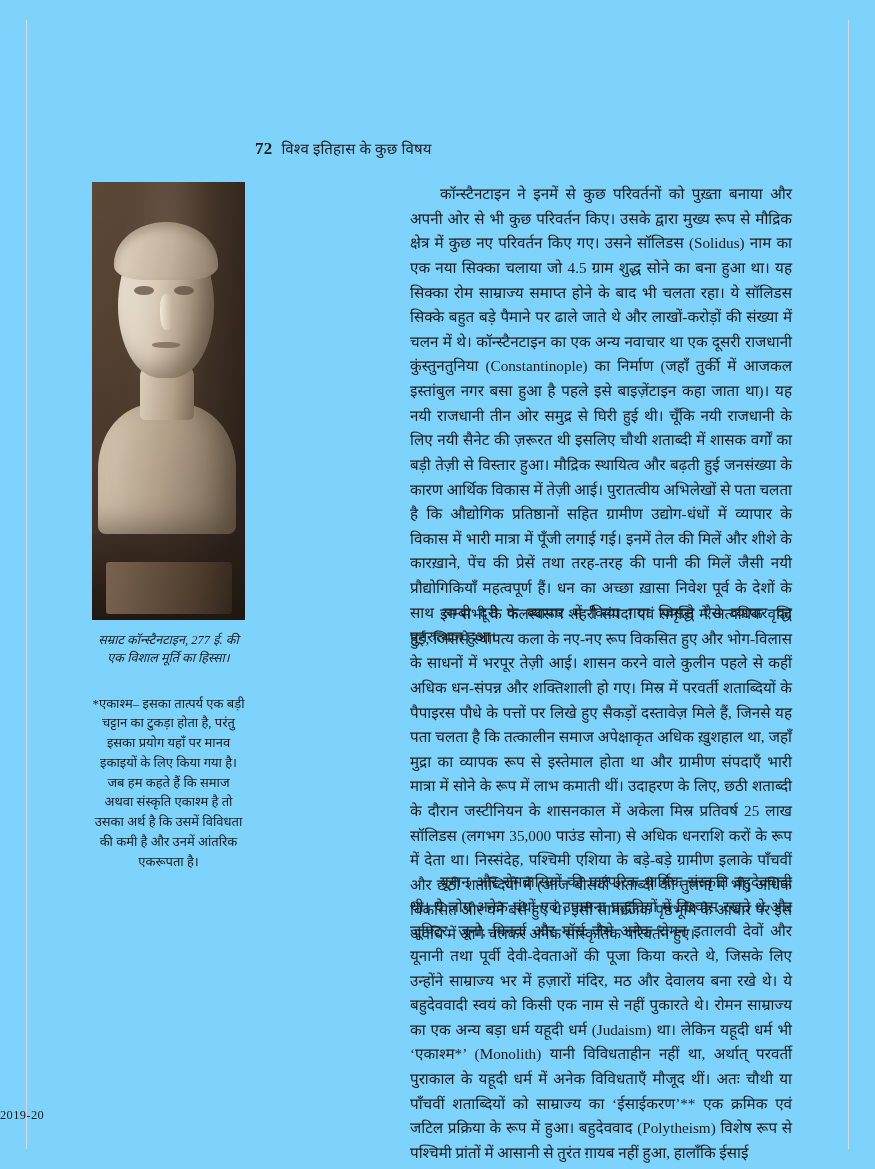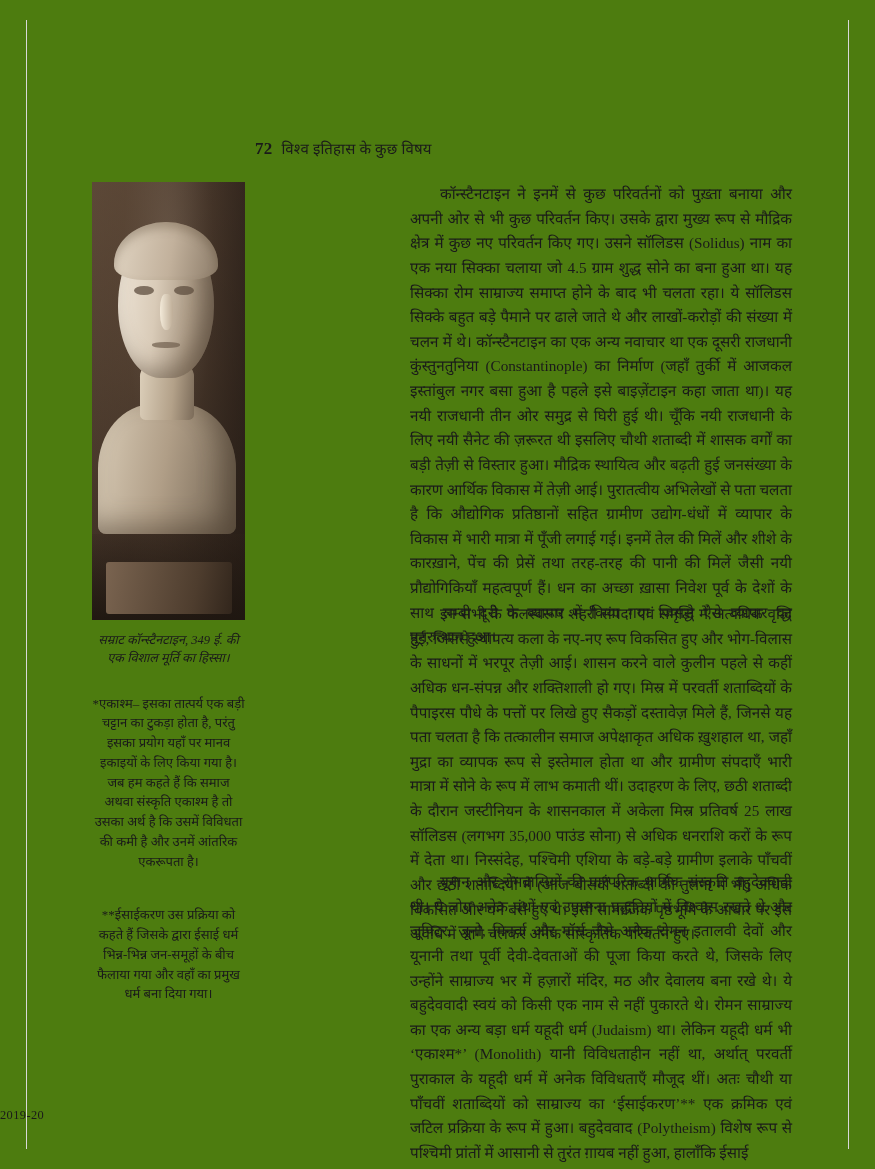--- a/index.html
+++ b/index.html
@@ -4,21 +4,21 @@
 <style>
   html, body {
     margin: 0;
     padding: 0;
     background: #b8b8b8;
   }
   .page {
     position: relative;
     width: 875px;
     height: 1169px;
-    background: #4d7c0f;
+    background: #7dd3fc;
     margin: 0 auto;
     overflow: hidden;
     font-family: "Liberation Serif", "DejaVu Serif", serif;
     color: #1a1a1a;
   }
   
   .edge-rule {
     position: absolute;
     top: 20px;
     bottom: 20px;
@@ -239,25 +239,24 @@
           <div class="bust-shoulders"></div>
           <div class="bust-neck"></div>
           <div class="bust-head"></div>
           <div class="bust-hair"></div>
           <div class="bust-eye l"></div>
           <div class="bust-eye r"></div>
           <div class="bust-nose"></div>
           <div class="bust-mouth"></div>
           <div class="bust-plinth"></div>
         </div>
-        <div class="figure-caption">सम्राट कॉन्स्टैनटाइन, 349 ई. की एक विशाल मूर्ति का हिस्सा।</div>
+        <div class="figure-caption">सम्राट कॉन्स्टैनटाइन, 277 ई. की एक विशाल मूर्ति का हिस्सा।</div>
       </div>
 
       <div class="sidenote">*एकाश्म– इसका तात्पर्य एक बड़ी चट्टान का टुकड़ा होता है, परंतु इसका प्रयोग यहाँ पर मानव इकाइयों के लिए किया गया है। जब हम कहते हैं कि समाज अथवा संस्कृति एकाश्म है तो उसका अर्थ है कि उसमें विविधता की कमी है और उनमें आंतरिक एकरूपता है।</div>
-      <div class="sidenote second">**ईसाईकरण उस प्रक्रिया को कहते हैं जिसके द्वारा ईसाई धर्म भिन्न-भिन्न जन-समूहों के बीच फैलाया गया और वहाँ का प्रमुख धर्म बना दिया गया।</div>
 
     </div>
 
     <div class="col-right">
       <p class="body-p">कॉन्स्टैनटाइन ने इनमें से कुछ परिवर्तनों को पुख़्ता बनाया और अपनी ओर से भी कुछ परिवर्तन किए। उसके द्वारा मुख्य रूप से मौद्रिक क्षेत्र में कुछ नए परिवर्तन किए गए। उसने सॉलिडस (Solidus) नाम का एक नया सिक्का चलाया जो 4.5 ग्राम शुद्ध सोने का बना हुआ था। यह सिक्का रोम साम्राज्य समाप्त होने के बाद भी चलता रहा। ये सॉलिडस सिक्के बहुत बड़े पैमाने पर ढाले जाते थे और लाखों-करोड़ों की संख्या में चलन में थे। कॉन्स्टैनटाइन का एक अन्य नवाचार था एक दूसरी राजधानी कुंस्तुनतुनिया (Constantinople) का निर्माण (जहाँ तुर्की में आजकल इस्तांबुल नगर बसा हुआ है पहले इसे बाइज़ेंटाइन कहा जाता था)। यह नयी राजधानी तीन ओर समुद्र से घिरी हुई थी। चूँकि नयी राजधानी के लिए नयी सैनेट की ज़रूरत थी इसलिए चौथी शताब्दी में शासक वर्गों का बड़ी तेज़ी से विस्तार हुआ। मौद्रिक स्थायित्व और बढ़ती हुई जनसंख्या के कारण आर्थिक विकास में तेज़ी आई। पुरातत्वीय अभिलेखों से पता चलता है कि औद्योगिक प्रतिष्ठानों सहित ग्रामीण उद्योग-धंधों में व्यापार के विकास में भारी मात्रा में पूँजी लगाई गई। इनमें तेल की मिलें और शीशे के कारख़ाने, पेंच की प्रेसें तथा तरह-तरह की पानी की मिलें जैसी नयी प्रौद्योगिकियाँ महत्वपूर्ण हैं। धन का अच्छा ख़ासा निवेश पूर्व के देशों के साथ लम्बी दूरी के व्यापार में किया गया जिससे ऐसे व्यापार का पुनरुत्थान हुआ।</p>
     </div>
 
     <div class="col-wide">
       <div class="wide-block" style="top: 420px;">
         <p class="body-p">इन सभी के फलस्वरूप शहरी संपदा एवं समृद्धि में अत्यधिक वृद्धि हुई, जिससे स्थापत्य कला के नए-नए रूप विकसित हुए और भोग-विलास के साधनों में भरपूर तेज़ी आई। शासन करने वाले कुलीन पहले से कहीं अधिक धन-संपन्न और शक्तिशाली हो गए। मिस्र में परवर्ती शताब्दियों के पैपाइरस पौधे के पत्तों पर लिखे हुए सैकड़ों दस्तावेज़ मिले हैं, जिनसे यह पता चलता है कि तत्कालीन समाज अपेक्षाकृत अधिक ख़ुशहाल था, जहाँ मुद्रा का व्यापक रूप से इस्तेमाल होता था और ग्रामीण संपदाएँ भारी मात्रा में सोने के रूप में लाभ कमाती थीं। उदाहरण के लिए, छठी शताब्दी के दौरान जस्टीनियन के शासनकाल में अकेला मिस्र प्रतिवर्ष 25 लाख सॉलिडस (लगभग 35,000 पाउंड सोना) से अधिक धनराशि करों के रूप में देता था। निस्संदेह, पश्चिमी एशिया के बड़े-बड़े ग्रामीण इलाके पाँचवीं और छठी शताब्दियों में (आज बीसवीं शताब्दी की तुलना में भी) अधिक विकसित और घने बसे हुए थे। इसी सामाजिक पृष्ठभूमि के आधार पर इस अवधि में आगे चलकर अनेक सांस्कृतिक परिवर्तन हुए।</p>

